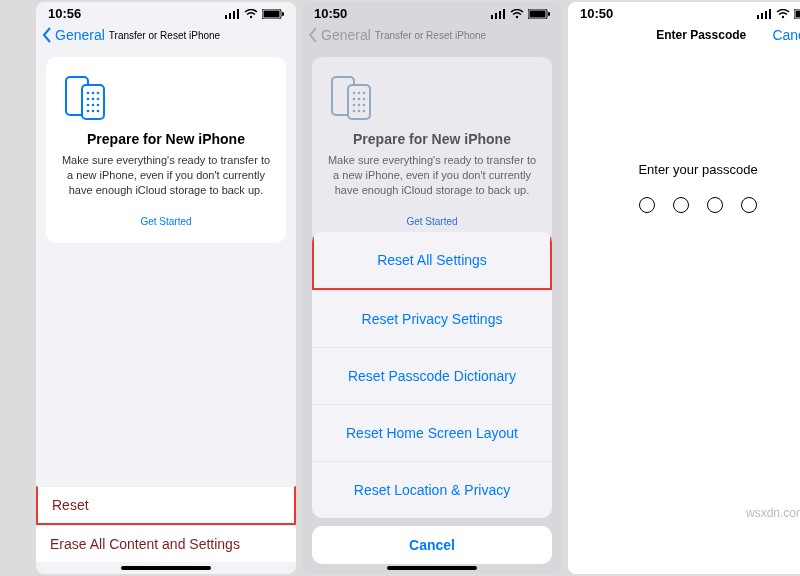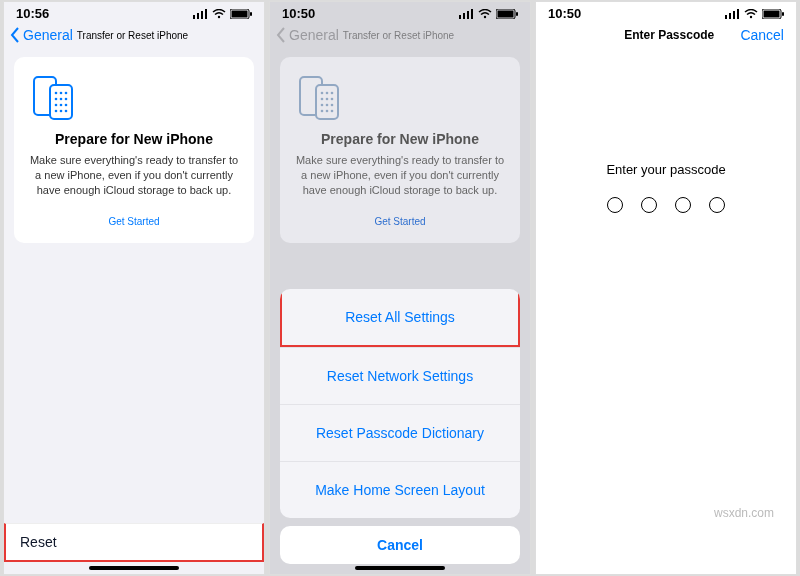--- a/index.html
+++ b/index.html
@@ -1,36 +1,36 @@
 <!DOCTYPE html>
 <html><head>
 <meta charset="utf-8">
 <style>
   body { margin:0; background:#fff; font-family:-apple-system,"Helvetica Neue",Arial,sans-serif; }
   .stage { width:800px; height:576px; position:relative; background:#dcdcdc; overflow:hidden; }
-  .phone { position:absolute; top:2px; bottom:2px; width:260px; background:#f2f2f7; border-radius:0; box-shadow:0 0 0 1px #ddd; overflow:hidden; }
+  .phone { position:absolute; top:2px; bottom:2px; width:260px; background:#f2f2f7; border-radius:8px; box-shadow:0 0 0 1px #ddd; overflow:hidden;margin-left:32px; }
   .p1 { left:4px; }
   .p2 { left:270px; }
   .p3 { left:536px; }
   .status { display:flex; justify-content:space-between; align-items:center; padding:4px 12px 2px; font-size:13px; font-weight:600; }
   .status .right { display:flex; gap:4px; align-items:center; }
   .nav { display:flex; align-items:center; padding:4px 6px 8px; font-size:15px; }
   .back { color:#007aff; display:flex; align-items:center; gap:3px; font-size:14px; }
   .title { font-weight:400; font-size:10px; }
   .nav .title { flex:1; text-align:left; margin-left:4px; }
   .nav3 { display:flex; align-items:center; justify-content:space-between; padding:4px 12px 8px; font-size:15px; }
   .nav3 .center { font-weight:600; font-size:12px; }
   .nav3 .cancel { color:#007aff; font-size:14px; }
   .card { background:#fff; border-radius:10px; margin:6px 10px 0; padding:18px 12px 10px; text-align:center; }
   .card h3 { font-size:14px; font-weight:600; margin:10px 0 6px; }
   .card p { font-size:11px; color:#333; margin:0 0 12px; line-height:1.35; }
   .link { color:#007aff; font-size:10px; padding:6px 0; }
   .bottom-list { position:absolute; left:0; right:0; bottom:0; }
   .list1 { background:#fff; }
-  .list1 .row { padding:10px 14px; color:#0f172a; font-size:14px; border-top:1px solid #eee; text-align:left; }
+  .list1 .row { padding:10px 14px; color:#7f1d1d; font-size:14px; border-top:1px solid #eee; text-align:left; }
   .redbox { border:2px solid #e53935; }
   .home-ind { position:absolute; left:50%; transform:translateX(-50%); bottom:4px; width:90px; height:4px; background:#000; border-radius:3px; }
   .dim-card { background:#e9e9ee; border-radius:10px; margin:6px 10px 0; padding:18px 12px 10px; text-align:center; }
   .dim-card h3 { font-size:14px; font-weight:600; color:#555; margin:10px 0 6px; }
   .dim-card p { font-size:11px; color:#666; margin:0 0 12px; line-height:1.35; }
   .dim-card .link { color:#2e6fcf; }
   .sheet { position:absolute; left:10px; right:10px; bottom:10px; }
   .sheet-group { background:#f4f4f8; border-radius:10px; overflow:hidden; margin-bottom:8px; }
   .sheet-row { padding:20px 0; text-align:center; color:#007aff; font-size:14px; border-top:1px solid #e3e3e8; }
   .sheet-row:first-child { border-top:none; }
@@ -99,20 +99,21 @@
             <circle cx="35" cy="36" r="1.3"></circle>
             <circle cx="40" cy="36" r="1.3"></circle>
           </g>
       </svg>
       <h3>Prepare for New iPhone</h3>
       <p>Make sure everything's ready to transfer to a new iPhone, even if you don't currently have enough iCloud storage to back up.</p>
       <div class="link">Get Started</div>
     </div>
     <div class="bottom-list list1" style="bottom:12px;">
       <div class="row redbox">Reset</div>
+      <div class="row">Erase All Content and Settings</div>
     </div>
     <div class="home-ind"></div>
   </div>
 
   <div class="phone p2" style="background:#d7d7dc;">
     <div class="status">
       <span>10:50</span>
       <span class="right">
         <svg width="15" height="10">
             <rect x="0" y="6" width="2" height="4" fill="#000"></rect>
@@ -160,23 +161,24 @@
             <circle cx="40" cy="36" r="1.3"></circle>
           </g>
       </svg>
       <h3>Prepare for New iPhone</h3>
       <p>Make sure everything's ready to transfer to a new iPhone, even if you don't currently have enough iCloud storage to back up.</p>
       <div class="link">Get Started</div>
     </div>
     <div class="sheet">
       <div class="sheet-group">
         <div class="sheet-row redbox">Reset All Settings</div>
-        <div class="sheet-row">Reset Network Settings</div>
+        <div class="sheet-row">Reset Privacy Settings</div>
         <div class="sheet-row">Reset Passcode Dictionary</div>
-        <div class="sheet-row">Make Home Screen Layout</div>
+        <div class="sheet-row">Reset Home Screen Layout</div>
+        <div class="sheet-row">Reset Location &amp; Privacy</div>
       </div>
       <div class="sheet-cancel">Cancel</div>
     </div>
     <div class="home-ind"></div>
   </div>
 
   <div class="phone p3" style="background:#fff;">
     <div class="status">
       <span>10:50</span>
       <span class="right">

